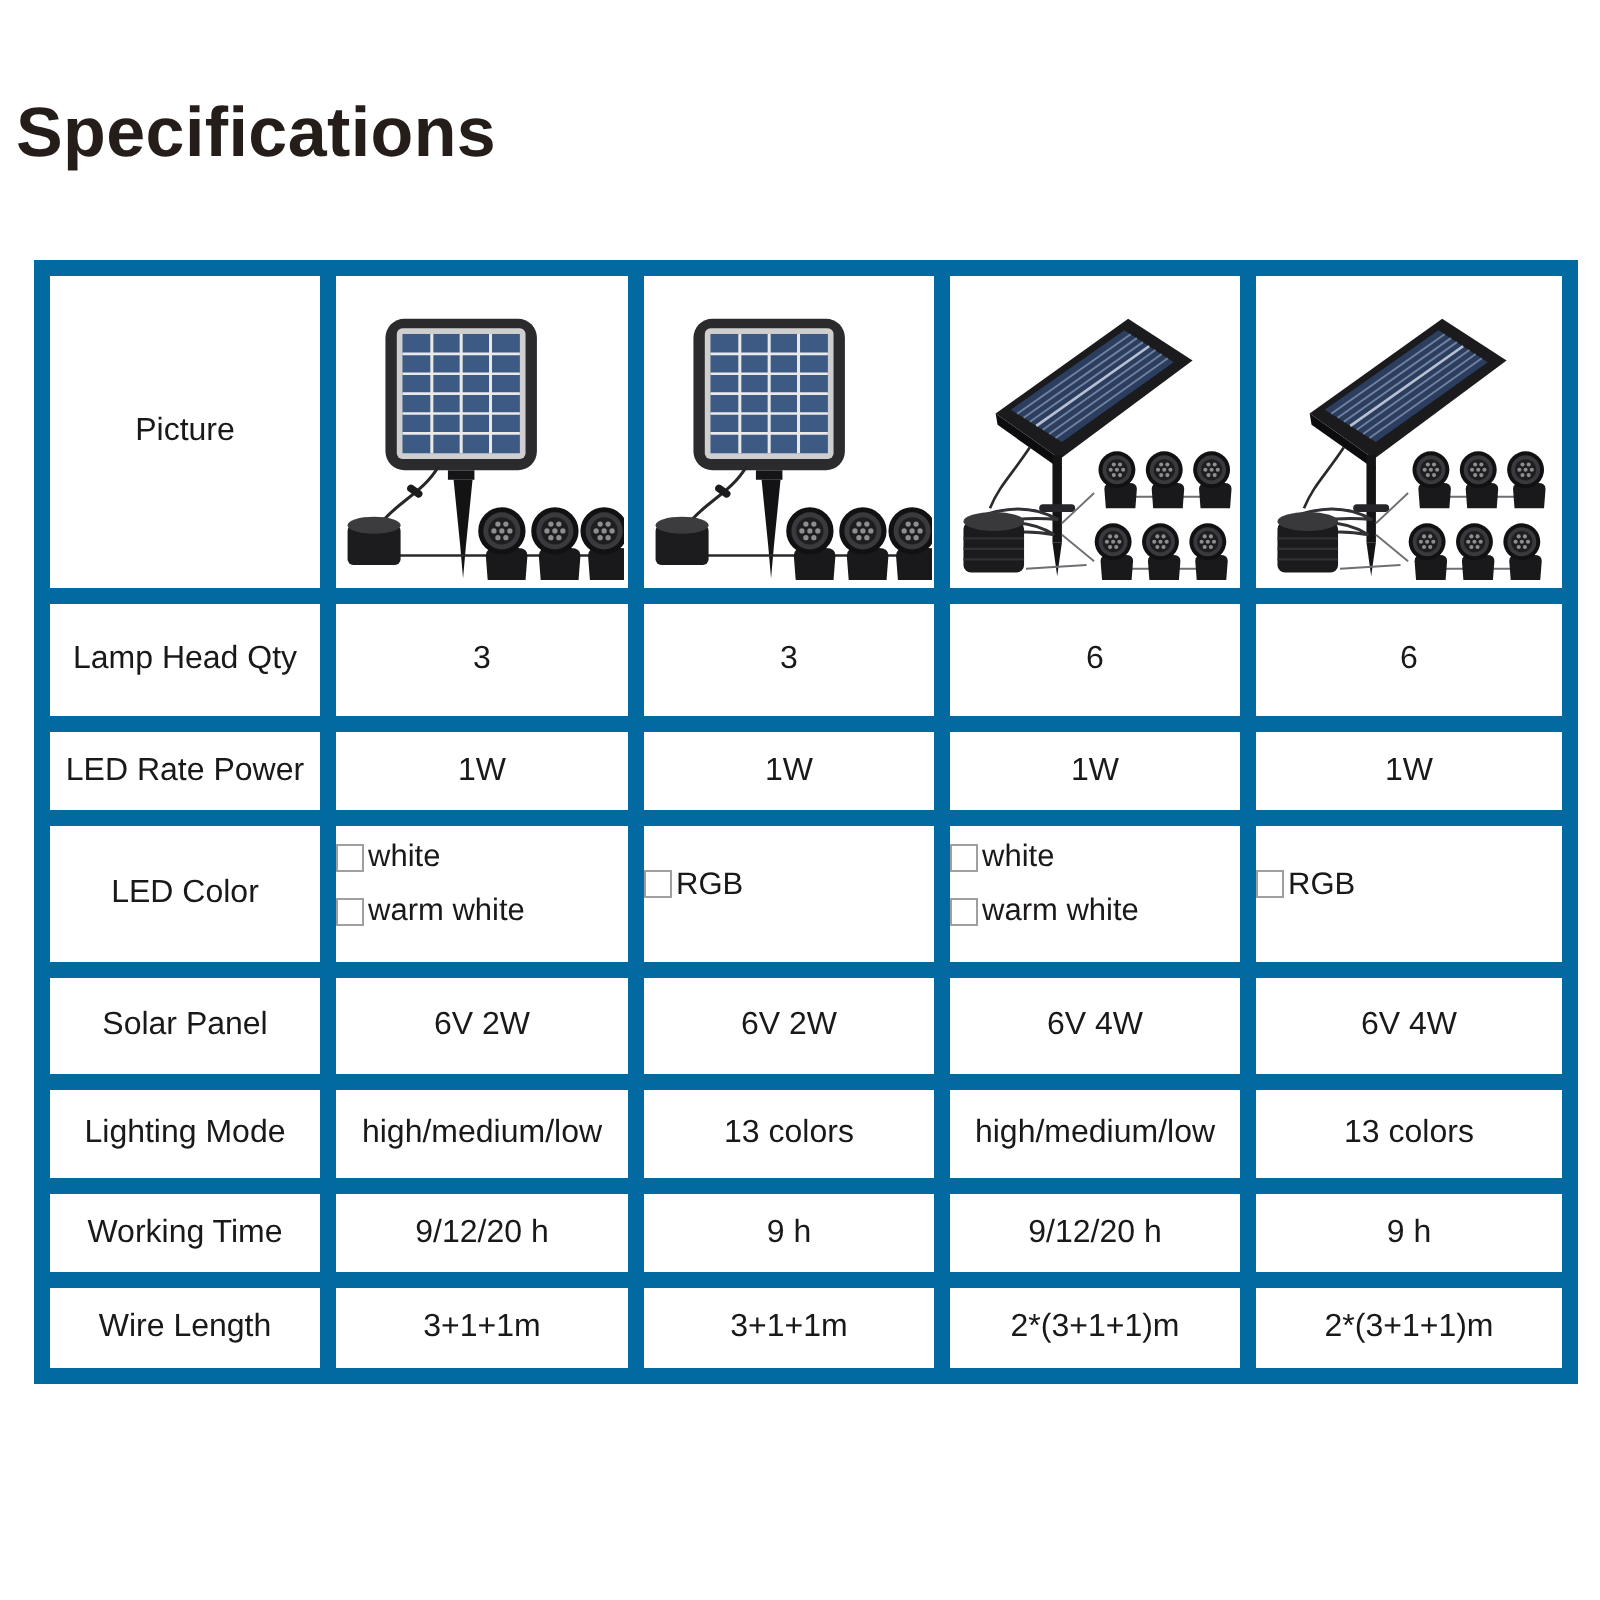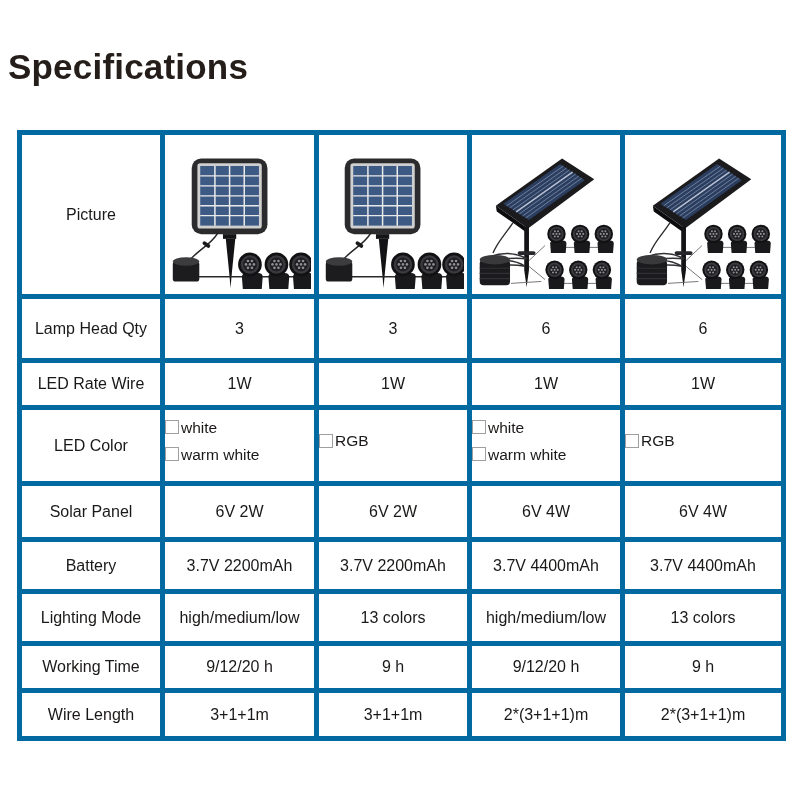--- a/index.html
+++ b/index.html
@@ -2,21 +2,21 @@
 <html><head>
 <meta charset="utf-8">
 <style>
   html,body{margin:0;padding:0;background:#ffffff;}
   body{width:800px;height:800px;font-family:"Liberation Sans","DejaVu Sans",sans-serif;color:#1d1a19;}
   .page{position:relative;width:800px;height:800px;background:#fff;overflow:hidden;}
   .title{position:absolute;left:8px;top:49px;margin:0;font-size:35px;line-height:36px;
          font-weight:bold;color:#241d19;letter-spacing:0.2px;}
   table.spec{position:absolute;left:17px;top:130px;border-collapse:collapse;table-layout:fixed;
              background:#fff;}
-  table.spec td{border:5px solid #0369a1;text-align:center;vertical-align:middle;
+  table.spec td{border:8px solid #0369a1;text-align:center;vertical-align:middle;
                 font-size:16px;color:#1b1918;padding:0;overflow:hidden;}
   td.lbl{font-size:15px;}
   td.val{padding-top:3px;}
   .rh-pic{height:164px}.rh-a{height:64px}.rh-b{height:47px}.rh-c{height:76px}
   .rh-d{height:56px}.rh-e{height:52px}.rh-f{height:52px}.rh-g{height:47px}.rh-h{height:48px}
   td.optcell{vertical-align:top;text-align:left;padding:9px 0 0 23px;}
   .opt{display:flex;align-items:center;margin-bottom:10px;font-size:15.5px;line-height:17px;}
   .cb{display:inline-block;width:12px;height:12px;border:1.5px solid #9f9fa0;background:#fff;
       margin-right:2px;flex:0 0 auto;}
   .pic{display:block;margin:8px auto 0 auto;width:142px;height:146px;}
@@ -121,21 +121,21 @@
 
     <tr class="rh-a">
       <td class="lbl">Lamp Head Qty</td>
       <td class="val">3</td>
       <td class="val">3</td>
       <td class="val">6</td>
       <td class="val">6</td>
     </tr>
 
     <tr class="rh-b">
-      <td class="lbl">LED Rate Wire</td>
+      <td class="lbl">LED Rate Power</td>
       <td class="val">1W</td>
       <td class="val">1W</td>
       <td class="val">1W</td>
       <td class="val">1W</td>
     </tr>
 
     <tr class="rh-c">
       <td class="lbl">LED Color</td>
       <td class="optcell">
         <div class="opt">
@@ -172,27 +172,20 @@
     </tr>
 
     <tr class="rh-d">
       <td class="lbl">Solar Panel</td>
       <td class="val">6V 2W</td>
       <td class="val">6V 2W</td>
       <td class="val">6V 4W</td>
       <td class="val">6V 4W</td>
     </tr>
 
-    <tr class="rh-e">
-      <td class="lbl">Battery</td>
-      <td class="val">3.7V 2200mAh</td>
-      <td class="val">3.7V 2200mAh</td>
-      <td class="val">3.7V 4400mAh</td>
-      <td class="val">3.7V 4400mAh</td>
-    </tr>
 
     <tr class="rh-f">
       <td class="lbl">Lighting Mode</td>
       <td class="val">high/medium/low</td>
       <td class="val">13 colors</td>
       <td class="val">high/medium/low</td>
       <td class="val">13 colors</td>
     </tr>
 
     <tr class="rh-g">

